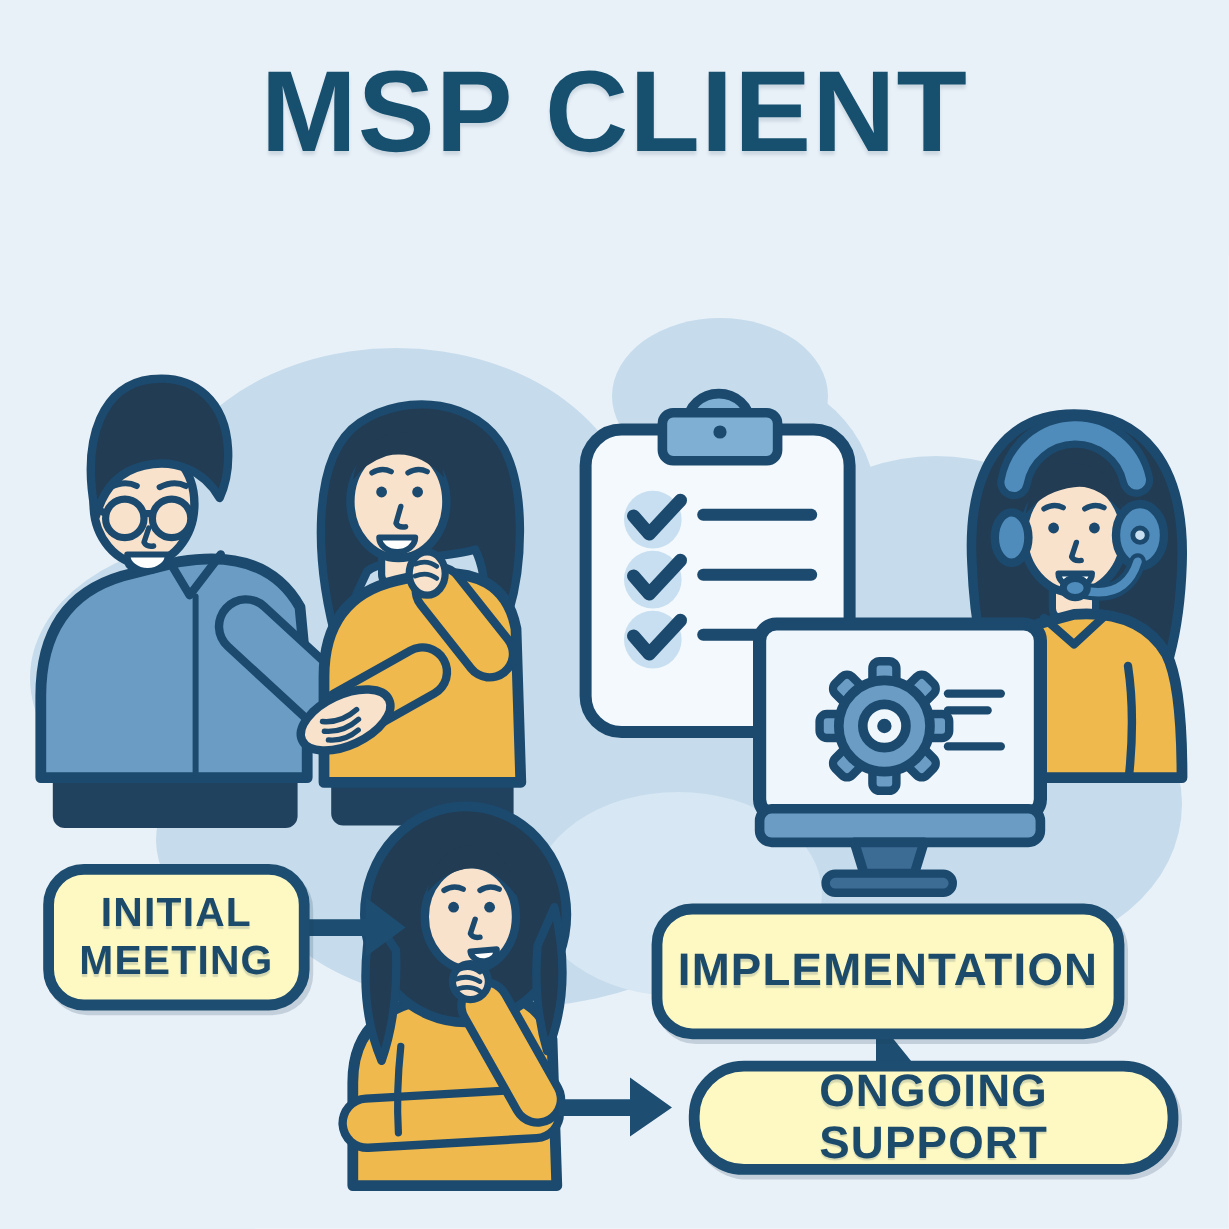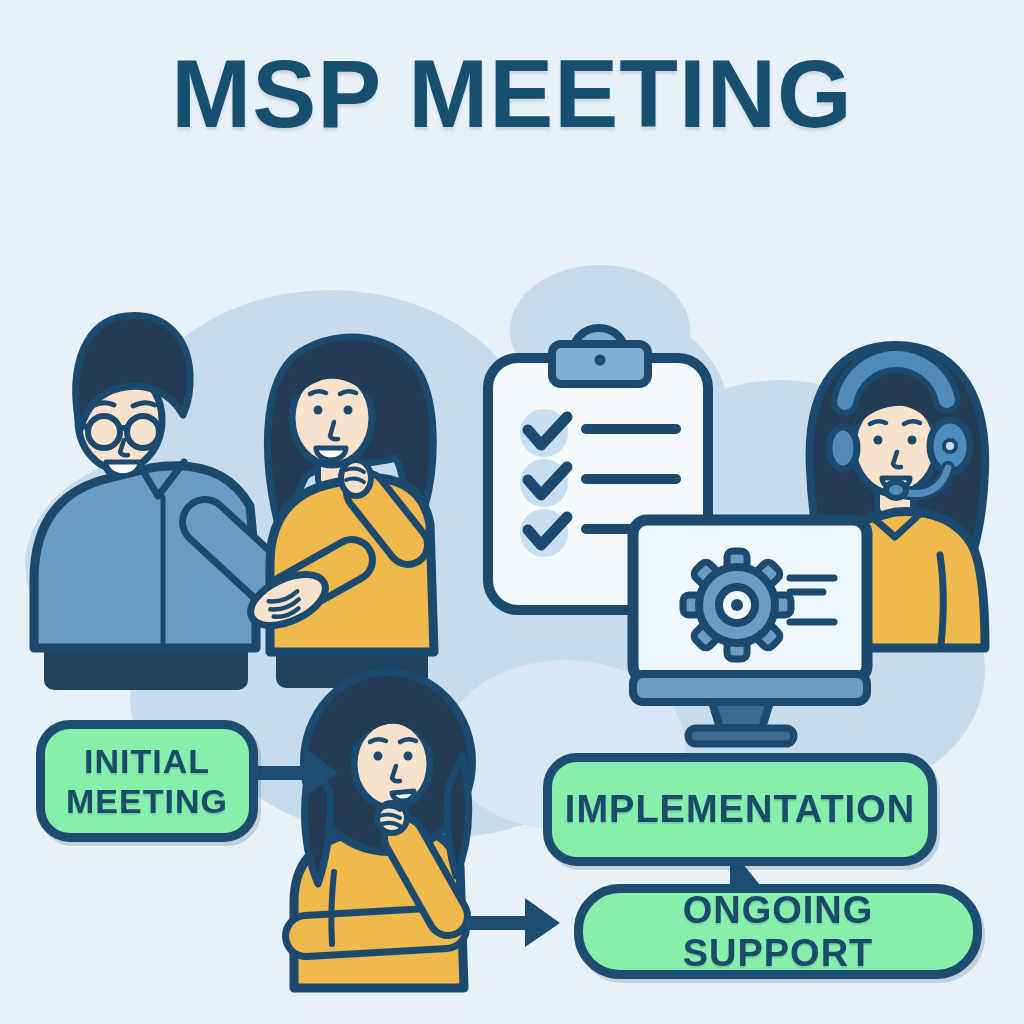--- a/index.html
+++ b/index.html
@@ -9,21 +9,21 @@
     background:#e9f1f8;
   }
   .scene{position:absolute;left:0;top:0;width:1024px;height:1024px;}
   .title{
     position:absolute;left:0;top:42px;width:1024px;text-align:center;
     color:#17506f;font-weight:bold;font-size:96px;line-height:104px;
     letter-spacing:1px;text-shadow:0 3px 3px rgba(23,60,86,0.14);
     font-family:"Liberation Sans","DejaVu Sans",sans-serif;
   }
   .stage-box{
-    position:absolute;background:#86efac;border:9px solid #1d4d70;
+    position:absolute;background:#fef9c3;border:9px solid #1d4d70;
     color:#1c4a6a;font-weight:bold;display:flex;align-items:center;
     justify-content:center;text-align:center;letter-spacing:1px;
     box-shadow:3px 4px 0 rgba(23,60,86,0.18);
     text-shadow:0 2px 1px rgba(23,60,86,0.18);
   }
   .box-initial{
     left:36px;top:720px;width:204px;height:104px;border-radius:34px;
     font-size:34px;line-height:40px;padding:0;
   }
   .box-implementation{
@@ -200,20 +200,20 @@
       <circle cx="392" cy="818" r="15" fill="#f9e2cb" stroke="#1c4a6e" stroke-width="6"></circle>
       <path d="M382 808 q10 -4 18 2 M380 816 q10 -4 20 2 M382 824 q10 -3 18 2" fill="none" stroke="#1c4a6e" stroke-width="4"></path>
     </g>
 
     <path d="M250 766 L305 766 L305 748 L338 773 L305 797 L305 780 L250 780 Z" fill="#1d4d70"></path>
     <path d="M466 916 L525 916 L525 898 L560 923 L525 947 L525 930 L466 930 Z" fill="#1d4d70"></path>
     <path d="M730 848 L730 890 L764 890 Z" fill="#1d4d70"></path>
   </svg>
 
   <div class="title">
-    <div>MSP MEETING</div>
+    <div>MSP CLIENT</div>
   </div>
 
   <div class="stage-box box-initial">INITIAL MEETING</div>
   <div class="stage-box box-ongoing">ONGOING SUPPORT</div>
   <div class="stage-box box-implementation">IMPLEMENTATION</div>
 
 </div>
 
 </body></html>

